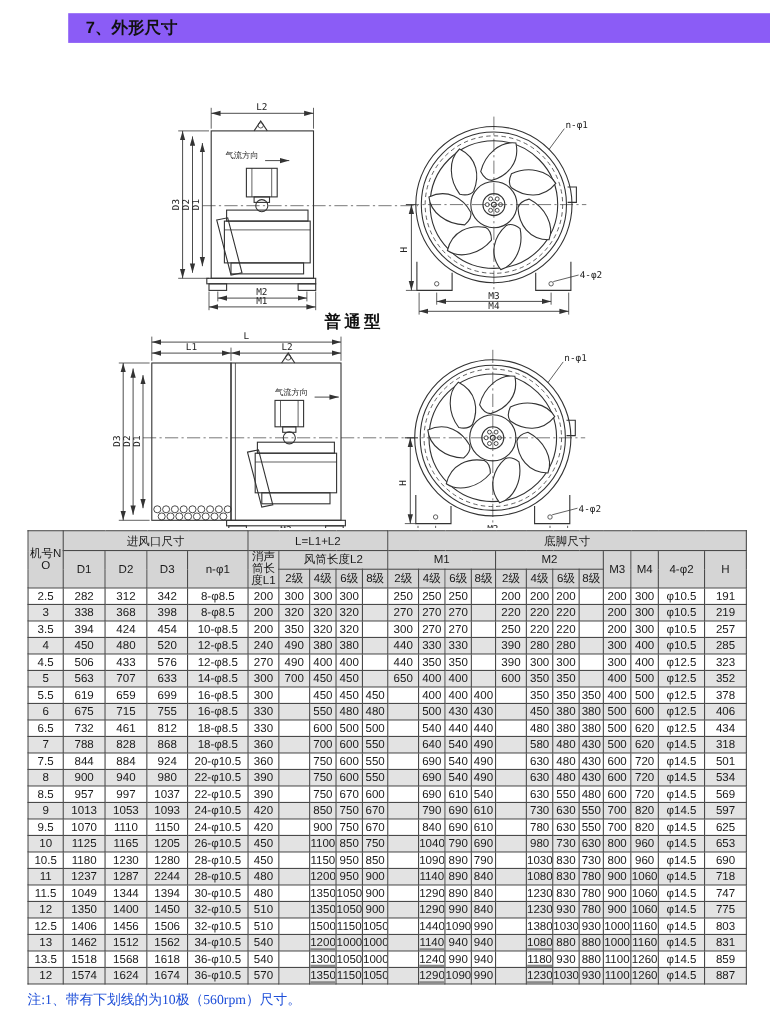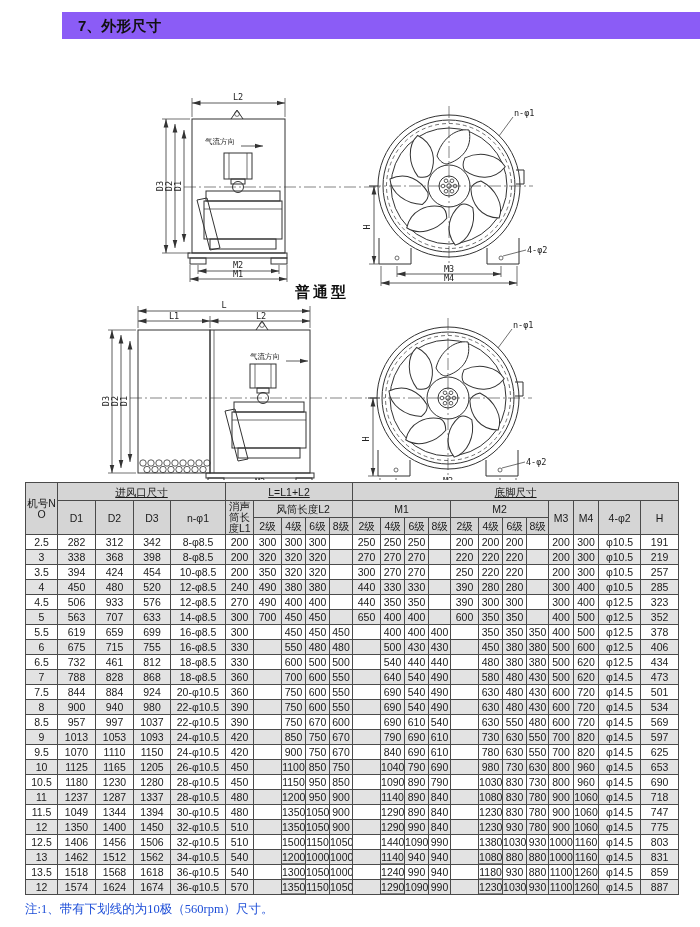--- a/index.html
+++ b/index.html
@@ -23,21 +23,21 @@
        letter-spacing:3px;fill:#111;}
   table.dims{
     position:absolute;left:25px;top:482px;width:653px;
     border-collapse:collapse;table-layout:fixed;
   }
   table.dims th, table.dims td{
     border:1px solid #4a4a4a;text-align:center;vertical-align:middle;
     padding:0;font-weight:normal;overflow:hidden;
   }
   table.dims th{background:#d5d5d5;font-size:10.5px;line-height:12px;}
-  table.dims th.grp{height:17px;text-decoration:underline;}
+  table.dims th.grp{height:17px;}
   table.dims th.wrap{word-break:break-all;line-height:11px;}
   table.dims td{font-size:10.5px;height:14px;line-height:13px;background:#fff;}
   table.dims tr.alt td{background:#e3e3e3;}
   td.u{text-decoration:underline;text-decoration-thickness:2.5px;
        text-decoration-color:#8a8a8a;text-underline-offset:2px;}
   .note{position:absolute;left:25px;top:901px;font-size:12.5px;color:#1d4ed8;font-family:Liberation Serif, serif;}
 </style>
 </head>
 <body>
 
@@ -411,21 +411,21 @@
         <td>280</td>
         <td></td>
         <td>300</td>
         <td>400</td>
         <td>φ10.5</td>
         <td>285</td>
       </tr>
       <tr>
         <td>4.5</td>
         <td>506</td>
-        <td>933</td>
+        <td>433</td>
         <td>576</td>
         <td>12-φ8.5</td>
         <td>270</td>
         <td>490</td>
         <td>400</td>
         <td>400</td>
         <td></td>
         <td>440</td>
         <td>350</td>
         <td>350</td>
@@ -550,21 +550,21 @@
         <td>640</td>
         <td>540</td>
         <td>490</td>
         <td></td>
         <td>580</td>
         <td>480</td>
         <td>430</td>
         <td>500</td>
         <td>620</td>
         <td>φ14.5</td>
-        <td>473</td>
+        <td>318</td>
       </tr>
       <tr>
         <td>7.5</td>
         <td>844</td>
         <td>884</td>
         <td>924</td>
         <td>20-φ10.5</td>
         <td>360</td>
         <td></td>
         <td>750</td>
@@ -724,21 +724,21 @@
         <td>730</td>
         <td>800</td>
         <td>960</td>
         <td>φ14.5</td>
         <td>690</td>
       </tr>
       <tr class="alt">
         <td>11</td>
         <td>1237</td>
         <td>1287</td>
-        <td>1337</td>
+        <td>2244</td>
         <td>28-φ10.5</td>
         <td>480</td>
         <td></td>
         <td>1200</td>
         <td>950</td>
         <td>900</td>
         <td></td>
         <td>1140</td>
         <td>890</td>
         <td>840</td>

